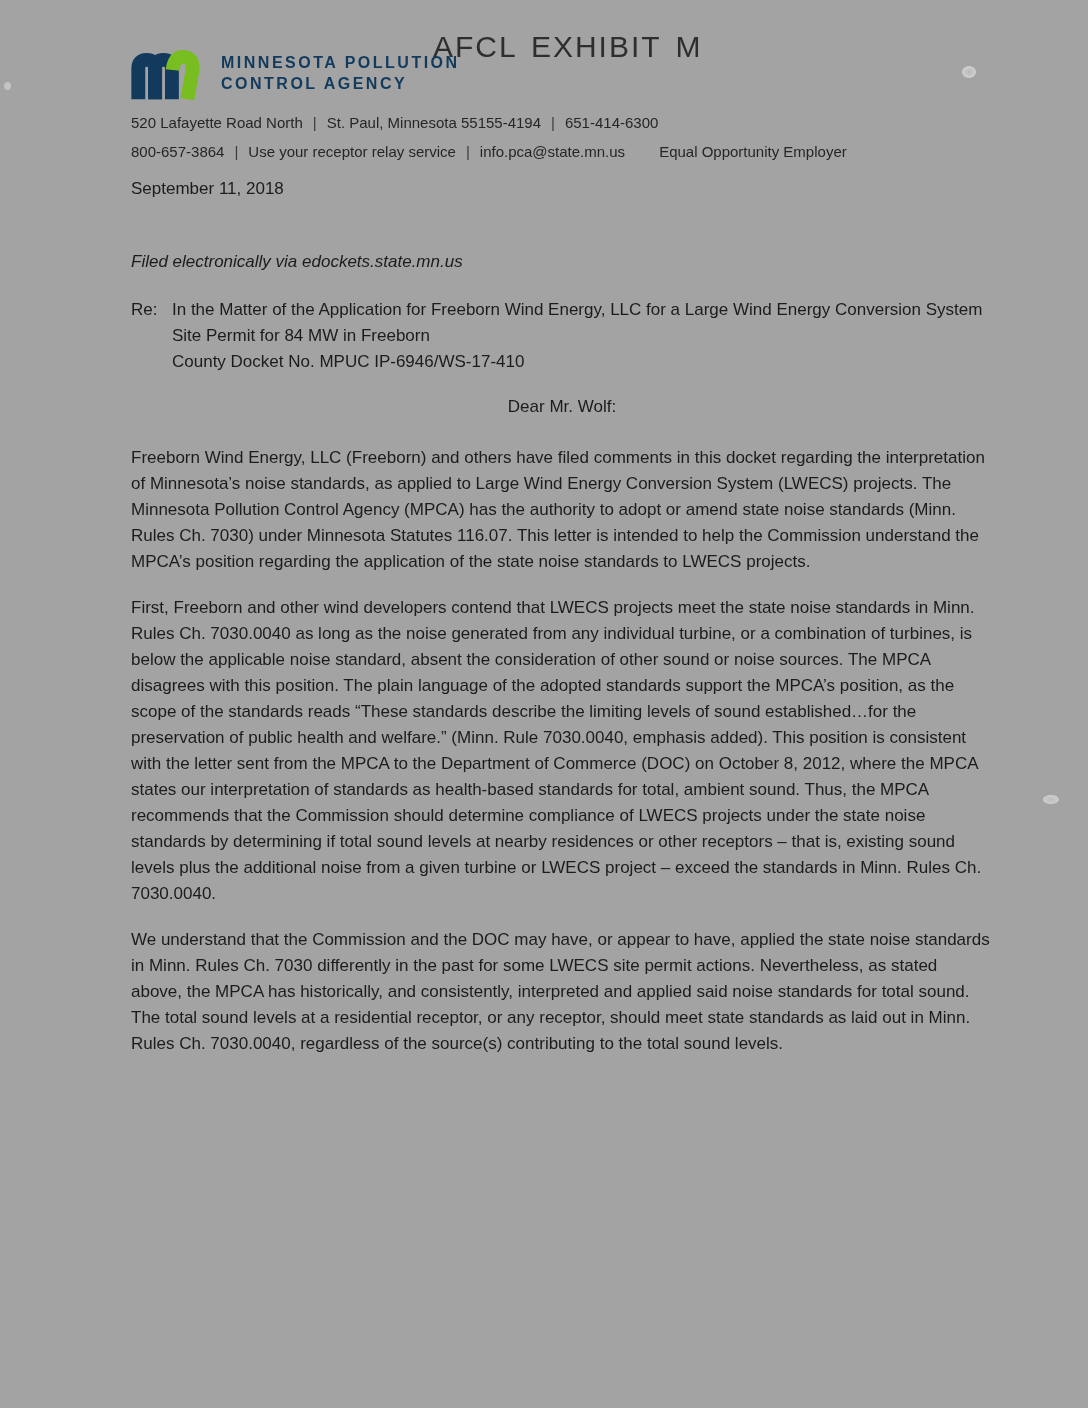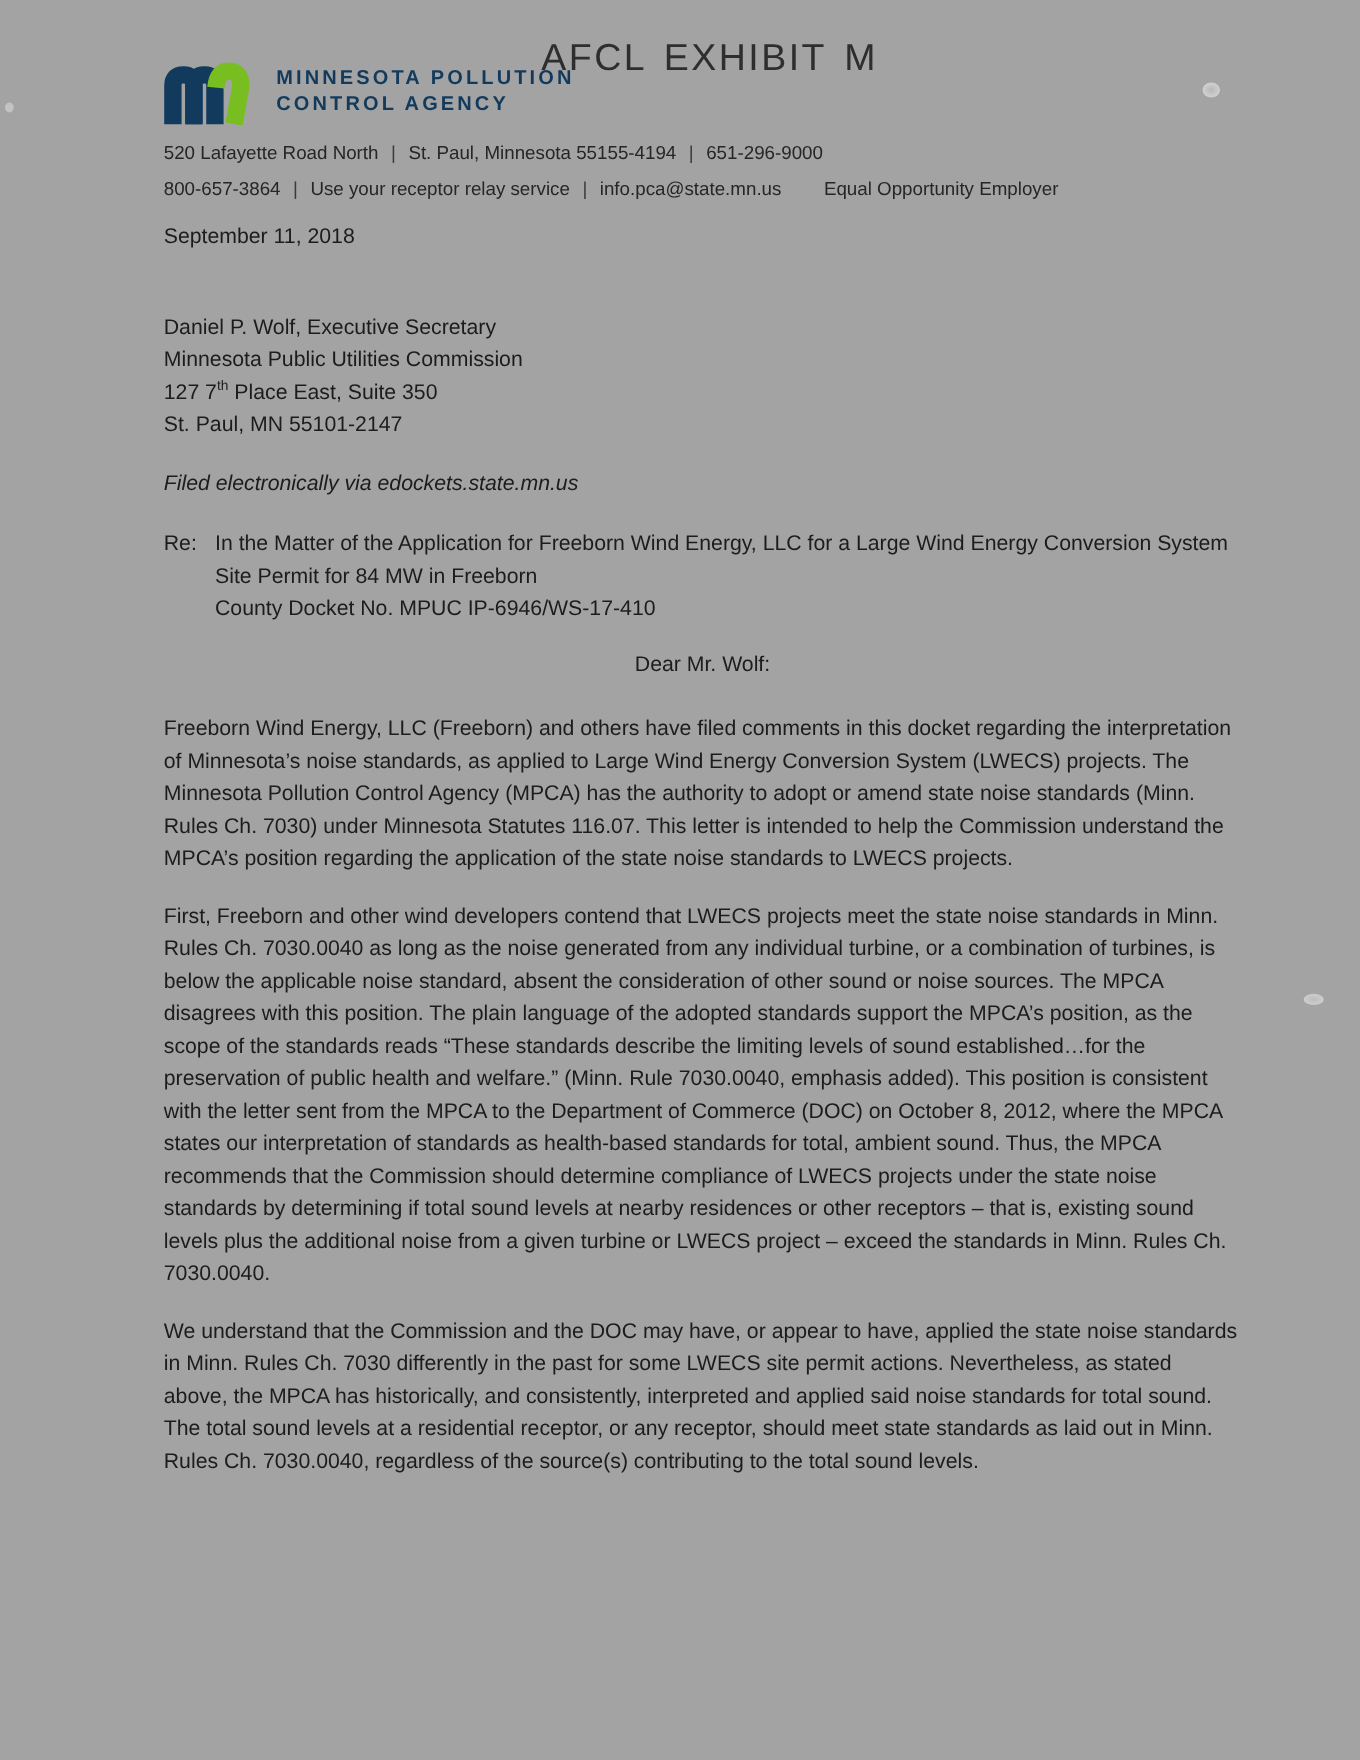--- a/index.html
+++ b/index.html
@@ -101,36 +101,30 @@
       <path d="M33 72 V30 Q33 18 44.5 18 Q56 18 56 30 V72" fill="none" stroke="#123a5d" stroke-width="19"></path>
       <path d="M57 32 Q59 13 72 14 Q86 15 84 33 L77 72" fill="none" stroke="#78be21" stroke-width="19"></path>
     </svg>
     <div class="agency-name">
       <div>MINNESOTA POLLUTION</div>
       <div>CONTROL AGENCY</div>
     </div>
   </div>
 
   <div class="contact-line contact-line-1">
-    <span>520 Lafayette Road North</span><span class="sep">|</span><span>St. Paul, Minnesota  55155-4194</span><span class="sep">|</span><span>651-296-9000</span>
+    <span>520 Lafayette Road North</span><span class="sep">|</span><span>St. Paul, Minnesota  55155-4194</span><span class="sep">|</span><span>651-414-6300</span>
   </div>
   <div class="contact-line contact-line-2">
     <span>800-657-3864</span><span class="sep">|</span><span>Use your receptor relay service</span><span class="sep">|</span><span>info.pca@state.mn.us</span><span class="wide-gap"></span><span>Equal Opportunity Employer</span>
   </div>
 
   <div class="letter">
 
     <div class="date-line">September 11, 2018</div>
 
-    <div class="recipient-block">
-      <div>Daniel P. Wolf, Executive Secretary</div>
-      <div>Minnesota Public Utilities Commission</div>
-      <div><span>127 7</span><sup>th</sup><span> Place East, Suite 350</span></div>
-      <div>St. Paul, MN 55101-2147</div>
-    </div>
 
     <div class="filed-note">Filed electronically via edockets.state.mn.us</div>
 
     <div class="re-block">
       <div class="re-label">Re:</div>
       <div class="re-text" style="white-space: pre-line;">In the Matter of the Application for Freeborn Wind Energy, LLC for a Large Wind Energy Conversion System Site Permit for 84 MW in Freeborn
 County Docket No. MPUC IP-6946/WS-17-410</div>
     </div>
 
     <div class="salutation">Dear Mr. Wolf:</div>

